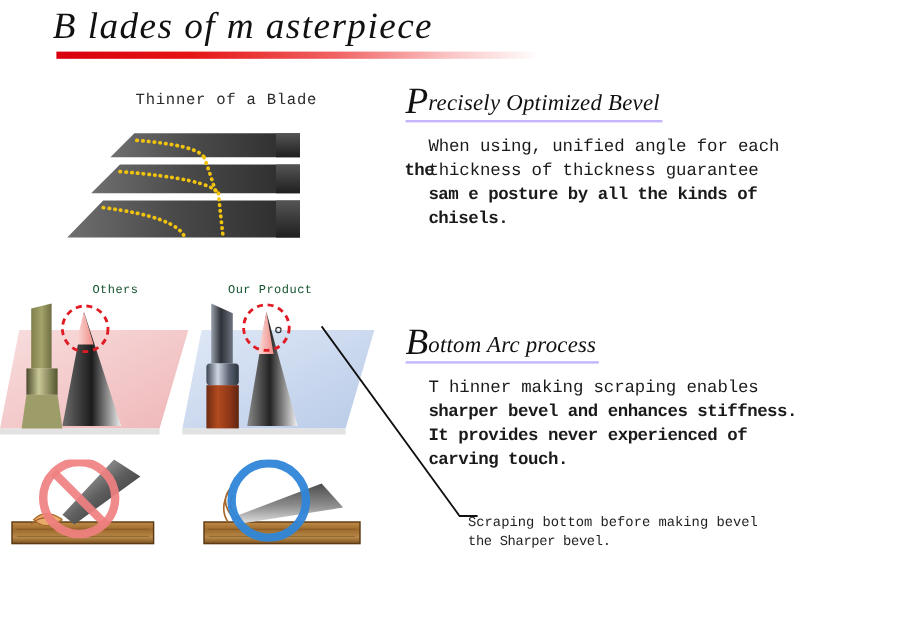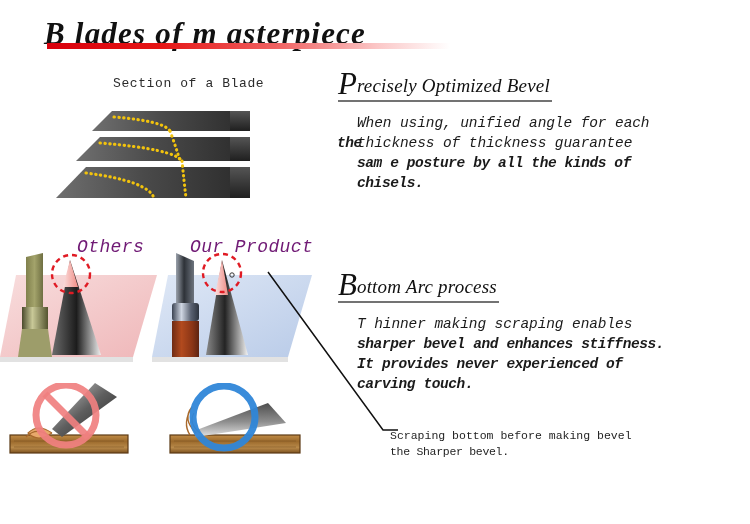--- a/index.html
+++ b/index.html
@@ -18,26 +18,25 @@
     overflow: hidden;
   }
 
   
   #title-text {
     position: absolute;
     left: 44px;
     top: 4px;
     font-family: "Liberation Serif", serif;
     font-style: italic;
-    font-weight: bold;
+    font-weight: normal;
     font-size: 31px;
     letter-spacing: 1.2px;
     color: #111111;
     white-space: nowrap;
-    margin-top: 12px;
   }
   #title-rule {
     position: absolute;
     left: 47px;
     top: 43px;
     width: 403px;
     height: 6px;
     background: linear-gradient(to right, #d8000c 0%, #e51515 28%, #f06464 58%, #fbc7c7 82%, #ffffff 100%);
   }
 
@@ -73,25 +72,24 @@
   #compare {
     position: absolute;
     left: 0;
     top: 180px;
     width: 340px;
     height: 150px;
   }
   .cmp-label {
     position: absolute;
     font-family: "Liberation Mono", monospace;
-    font-size: 18px;
-    color: #701a75;
+    font-size: 10px;
+    color: #14532d;
     letter-spacing: 0.4px;
     white-space: nowrap;
-    font-style: italic;
   }
   #label-others { left: 77px; top: 2px; }
   #label-ours   { left: 190px; top: 2px; }
 
   
   #usage {
     position: absolute;
     left: 0;
     top: 328px;
     width: 340px;
@@ -101,21 +99,21 @@
   
   #right-col {
     position: absolute;
     left: 338px;
     top: 68px;
     width: 412px;
   }
   .head-block { position: relative; }
   .head-line {
     display: inline-block;
-    border-bottom: 2px solid #737373;
+    border-bottom: 2px solid #c4b5fd;
     padding: 0 2px 1px 0;
     white-space: nowrap;
     line-height: 1.0;
   }
   .head-drop {
     font-family: "Liberation Serif", serif;
     font-style: italic;
     font-size: 31px;
     color: #111111;
     vertical-align: -2px;
@@ -132,21 +130,20 @@
     padding-left: 19px;
     width: 372px;
   }
   .body-line {
     font-family: "Liberation Mono", monospace;
     font-size: 14.5px;
     color: #1a1a1a;
     line-height: 20px;
     white-space: nowrap;
     letter-spacing: -0.1px;
-    font-style: italic;
   }
   .body-line.bold { font-weight: bold; letter-spacing: -0.4px; }
   .ov-wrap { position: relative; display: inline-block; }
   .ov-over {
     position: absolute;
     left: -20px;
     top: 0;
     font-weight: bold;
     letter-spacing: -0.4px;
   }
@@ -178,21 +175,21 @@
 </head>
 <body>
 
 <div id="page">
 
   <div id="title-text">B lades of m asterpiece</div>
   <div id="title-rule"></div>
 
   <div id="left-col">
 
-    <div id="blade-caption">Section of a Blade</div>
+    <div id="blade-caption">Thinner of a Blade</div>
 
     <svg id="blade-diagram" viewBox="0 0 240 125" xmlns="http://www.w3.org/2000/svg">
       <defs>
         <linearGradient id="slabTop" x1="0" y1="0" x2="1" y2="0">
           <stop offset="0" stop-color="#6f6f6f"></stop>
           <stop offset="0.45" stop-color="#4a4a4a"></stop>
           <stop offset="1" stop-color="#2a2a2a"></stop>
         </linearGradient>
         <linearGradient id="slabSide" x1="0" y1="0" x2="0" y2="1">
           <stop offset="0" stop-color="#555555"></stop>

